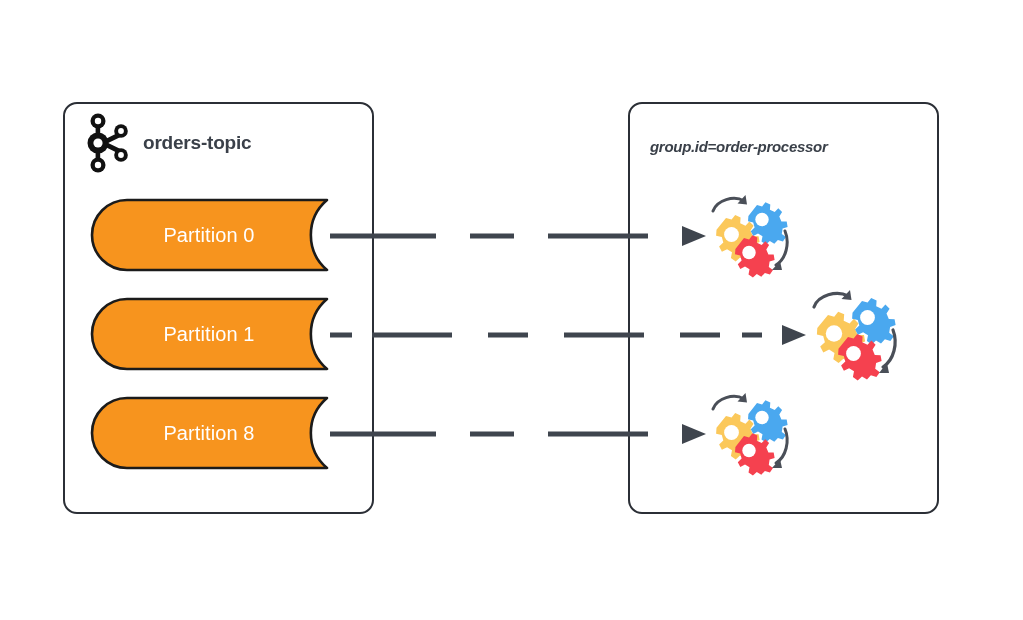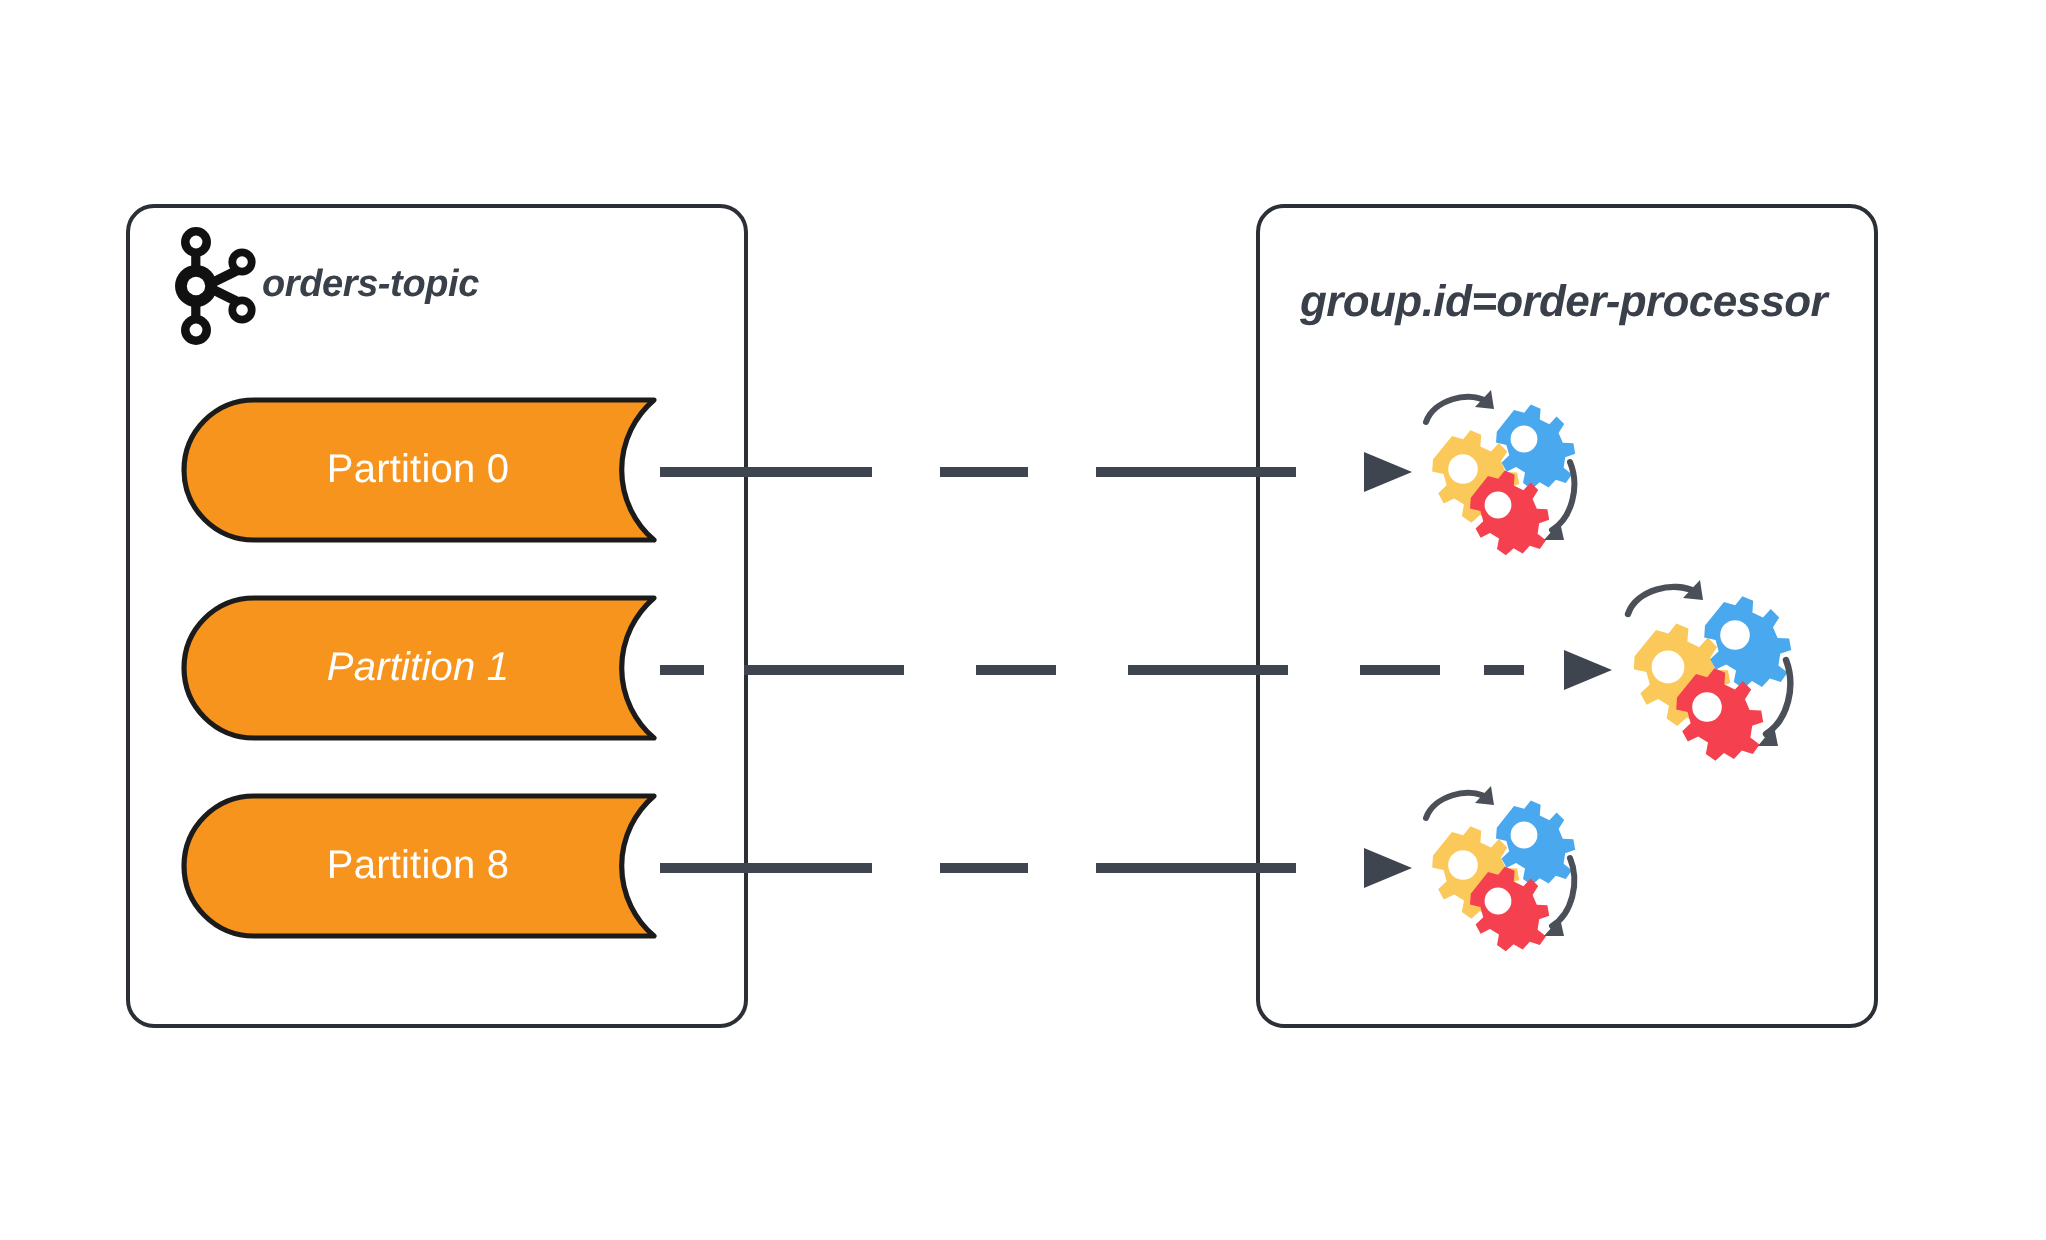--- a/index.html
+++ b/index.html
@@ -45,42 +45,42 @@
   }
 
   
   #topic-header {
     position: absolute;
     left: 85px;
     top: 110px;
     height: 66px;
     display: flex;
     align-items: center;
-    font-style: italic;
+    gap: 12px;
   }
   #kafka-logo {
     width: 46px;
     height: 62px;
     display: block;
   }
   #topic-name {
     font-size: 19px;
     font-weight: bold;
     color: #3a4049;
     letter-spacing: -0.2px;
     white-space: nowrap;
   }
 
   
   #group-id-label {
     position: absolute;
     left: 650px;
     top: 138px;
     width: 280px;
-    font-size: 22px;
+    font-size: 15px;
     font-weight: bold;
     font-style: italic;
     color: #3a4049;
     letter-spacing: -0.3px;
     white-space: nowrap;
   }
 
   
   .partition {
     position: absolute;
@@ -104,21 +104,21 @@
     height: 72px;
     display: flex;
     align-items: center;
     justify-content: center;
     color: #ffffff;
     font-size: 20px;
     letter-spacing: 0.1px;
     pointer-events: none;
   }
   #partition-0 { top: 199px; }
-  #partition-1 { top: 298px; font-style: italic; }
+  #partition-1 { top: 298px; }
   #partition-2 { top: 397px; }
 
   
   .connector {
     position: absolute;
     overflow: visible;
   }
   .consumer {
     position: absolute;
     overflow: visible;

